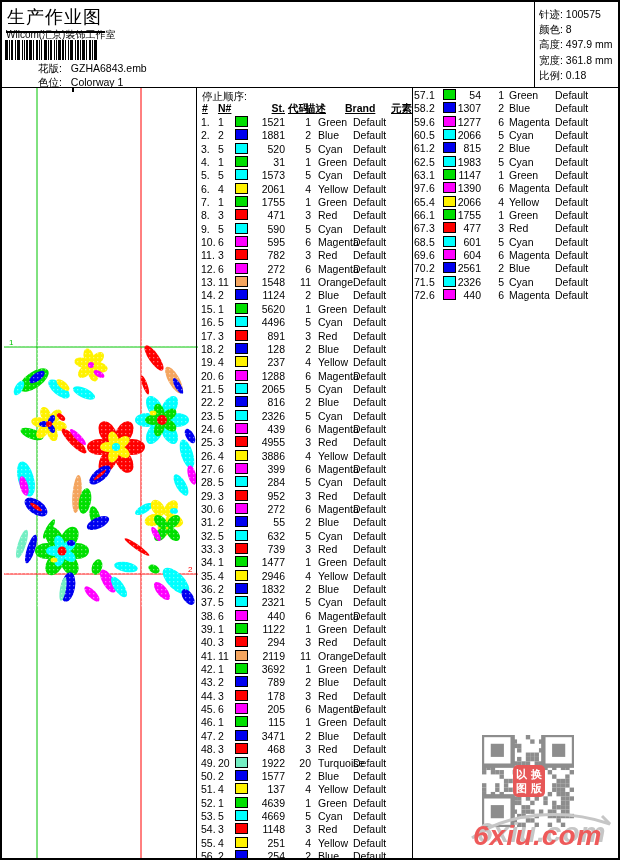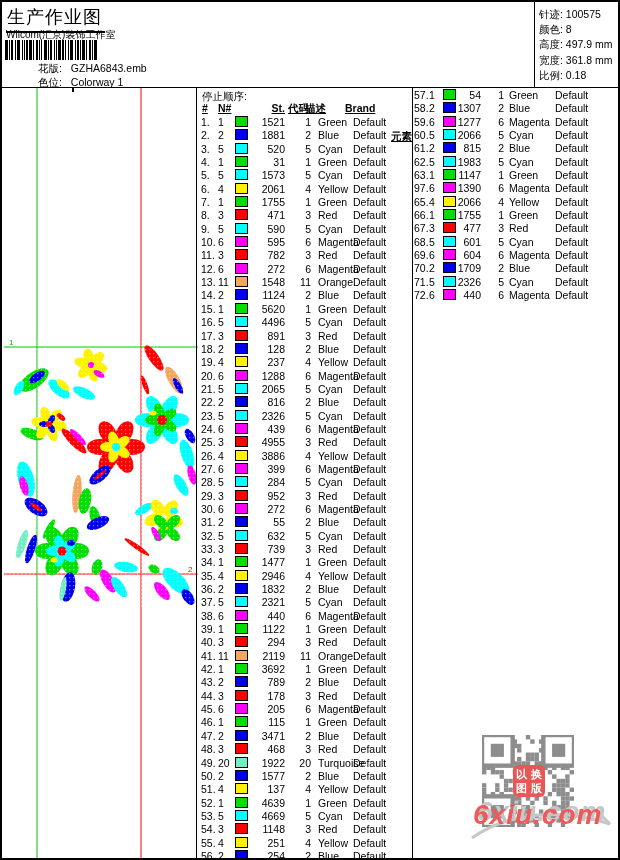--- a/index.html
+++ b/index.html
@@ -28,34 +28,34 @@
   #rows-right{left:412px;top:86px;}
   .trow{position:relative;height:13.35px;font-size:10.5px;}
   .trow span{position:absolute;top:1px;white-space:nowrap;}
   .col-idx{left:0;width:16px;}
   .col-n{left:17px;width:18px;}
   .chip{position:absolute;left:34px;top:2px;width:11px;height:9px;border:1px solid #000;}
   .col-st{left:47px;width:37px;text-align:right;}
   .col-code{left:86px;width:24px;text-align:right;}
   .col-desc{left:117px;width:58px;}
   .col-brand{left:152px;width:46px;}
-  .h-elem{left:190px;margin-top:28px;}
+  .h-elem{left:190px;}
   .rt .col-n{left:15px;}
   .rt .chip{left:29px;}
   .rt .col-st{left:31px;width:36px;}
   .rt .col-code{left:69px;width:21px;}
   .rt .col-desc{left:95px;}
   .rt .col-brand{left:141px;}
   
   #qr{position:absolute;left:480px;top:733px;width:92px;height:92px;}
   #stamp{position:absolute;left:511px;top:763px;width:32px;height:32px;background:#e75757;border-radius:5px;
          display:grid;grid-template-columns:15px 15px;justify-content:center;align-content:center;}
   #stamp span{color:#fff;font-size:11px;font-weight:bold;line-height:14px;text-align:center;}
   #swoosh{position:absolute;left:466px;top:796px;width:152px;height:46px;}
-  #site{position:absolute;left:471px;top:797px;font-size:28px;font-weight:bold;font-style:italic;
+  #site{position:absolute;left:471px;top:818px;font-size:28px;font-weight:bold;font-style:italic;
         color:#ee5a5a;text-shadow:4px -3px 0 #c6c6c6;letter-spacing:1px;}
 </style>
 </head>
 <body>
 
 <div id="page">
 
   <div class="title">生产作业图</div>
   <div class="studio">Wilcom(汇京)装饰工作室</div>
   <svg id="barcode" viewBox="0 0 122 20">
@@ -872,21 +872,21 @@
         <span class="chip" style="background: rgb(255, 0, 255);"></span>
         <span class="col-st">604</span>
         <span class="col-code">6</span>
         <span class="col-desc">Magenta</span>
         <span class="col-brand">Default</span>
       </div>
       <div class="trow">
         <span class="col-idx">70.</span>
         <span class="col-n">2</span>
         <span class="chip" style="background: rgb(0, 0, 240);"></span>
-        <span class="col-st">1709</span>
+        <span class="col-st">2561</span>
         <span class="col-code">2</span>
         <span class="col-desc">Blue</span>
         <span class="col-brand">Default</span>
       </div>
       <div class="trow">
         <span class="col-idx">71.</span>
         <span class="col-n">5</span>
         <span class="chip" style="background: rgb(0, 255, 255);"></span>
         <span class="col-st">2326</span>
         <span class="col-code">5</span>

